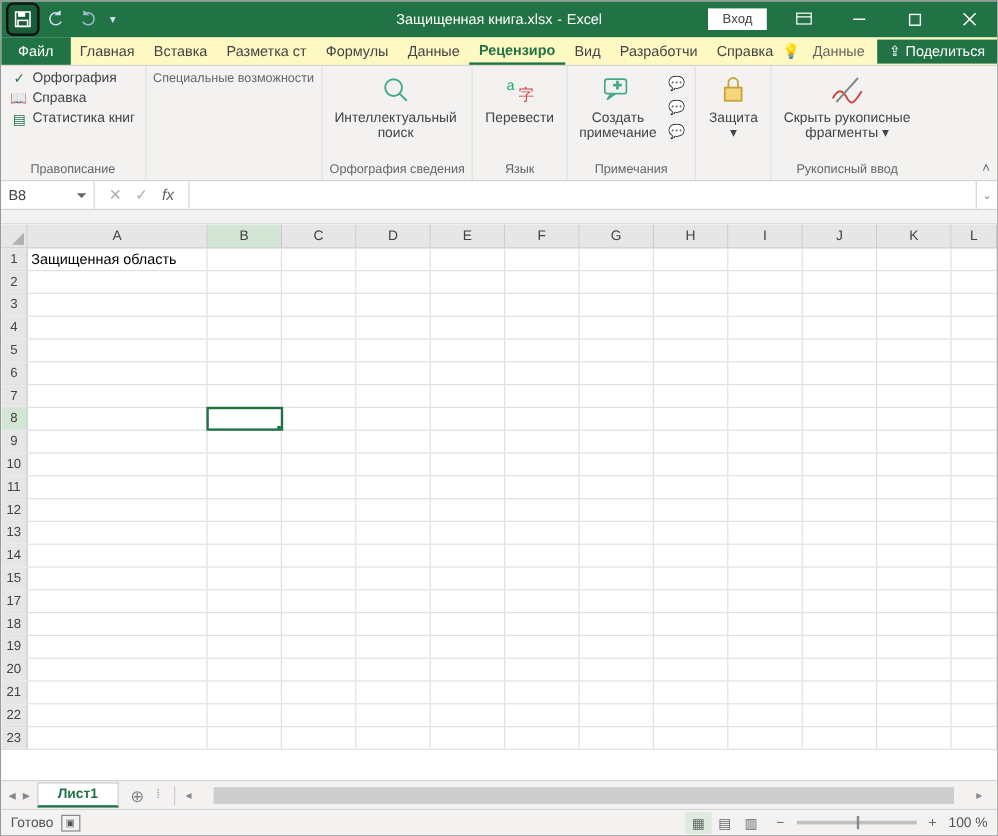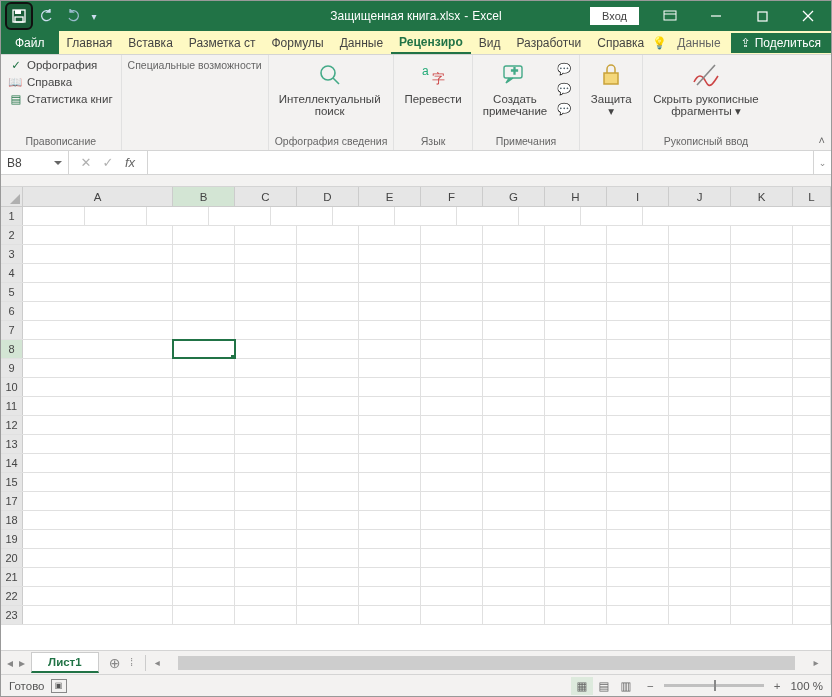--- a/index.html
+++ b/index.html
@@ -31,21 +31,21 @@
 .rbtn-small { font-size: 11.5px; color: #444; display: flex; align-items: center; gap: 4px; padding: 1px 2px; }
 .rbtn-small .mini-icon { width: 14px; height: 14px; display: flex; align-items: center; justify-content: center; color: #217346; }
 .rbtn-big { display: flex; flex-direction: column; align-items: center; justify-content: flex-start; font-size: 11.5px; color: #444; text-align: center; padding: 2px 4px 0; min-width: 50px; }
 .rbtn-big .big-icon { width: 32px; height: 32px; display: flex; align-items: center; justify-content: center; margin-bottom: 2px; color: #444; }
 .rbtn-big .lbl { line-height: 12px; }
 .vcol { display: flex; flex-direction: column; gap: 1px; }
 .collapse-arrow { position: absolute; right: 6px; bottom: 4px; font-size: 11px; color: #666; }
 
 
 .fbar { height: 24px; background: #fff; border-bottom: 1px solid #d4d4d4; display: flex; align-items: stretch; font-size: 12px; }
-.namebox { width: 68px; border-right: 1px solid #d4d4d4; display: flex; align-items: center; padding: 0 6px; color: #444; position: relative; }
+.namebox { width: 78px; border-right: 1px solid #d4d4d4; display: flex; align-items: center; padding: 0 6px; color: #444; position: relative; }
 .namebox::after { content: ''; position: absolute; right: 6px; border: 4px solid transparent; border-top-color: #666; top: 10px; }
 .fx-btns { display: flex; align-items: center; border-right: 1px solid #d4d4d4; padding: 0 6px; }
 .fx-btn { width: 22px; text-align: center; color: #b0b0b0; font-size: 13px; }
 .fx-label { width: 22px; text-align: center; color: #666; font-style: italic; font-size: 13px; }
 .formula-input { flex: 1; padding: 0 6px; }
 .fbar-expand { width: 18px; border-left: 1px solid #d4d4d4; display: flex; align-items: center; justify-content: center; color: #888; font-size: 9px; }
 
 .spacer-row { height: 12px; background: #f3f2f1; border-bottom: 1px solid #d4d4d4; }
 
 
@@ -301,20 +301,21 @@
     <div class="ch std">G</div>
     <div class="ch std">H</div>
     <div class="ch std">I</div>
     <div class="ch std">J</div>
     <div class="ch std">K</div>
     <div class="ch last">L</div>
   </div>
   <div class="rows" id="rows">
       <div class="row">
         <div class="rh">1</div>
+        <div class="cell A">Защищенная область</div>
         <div class="cell std"></div>
         <div class="cell std"></div>
         <div class="cell std"></div>
         <div class="cell std"></div>
         <div class="cell std"></div>
         <div class="cell std"></div>
         <div class="cell std"></div>
         <div class="cell std"></div>
         <div class="cell std"></div>
         <div class="cell std"></div>

